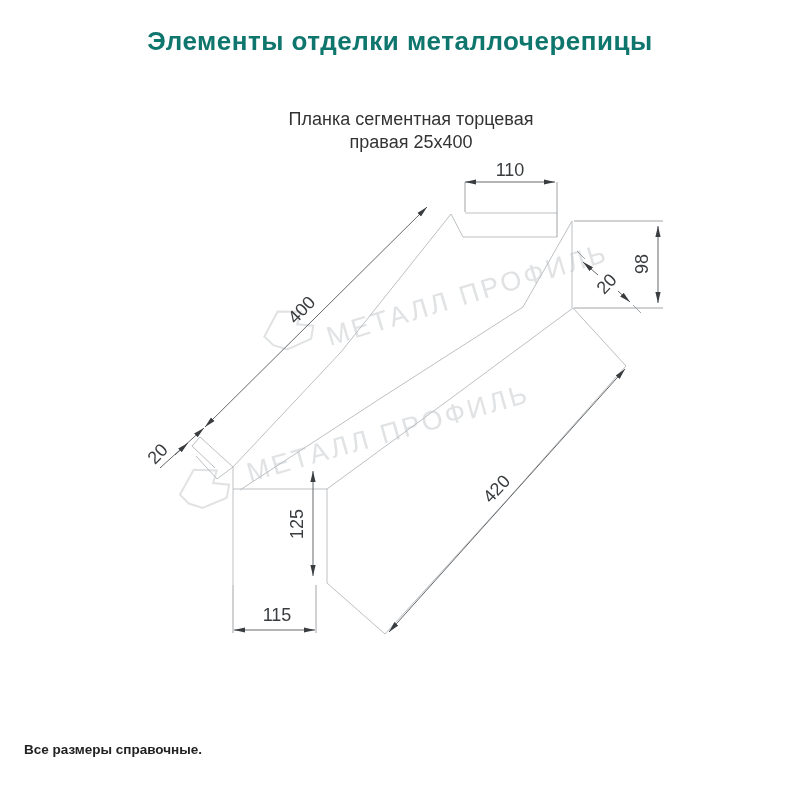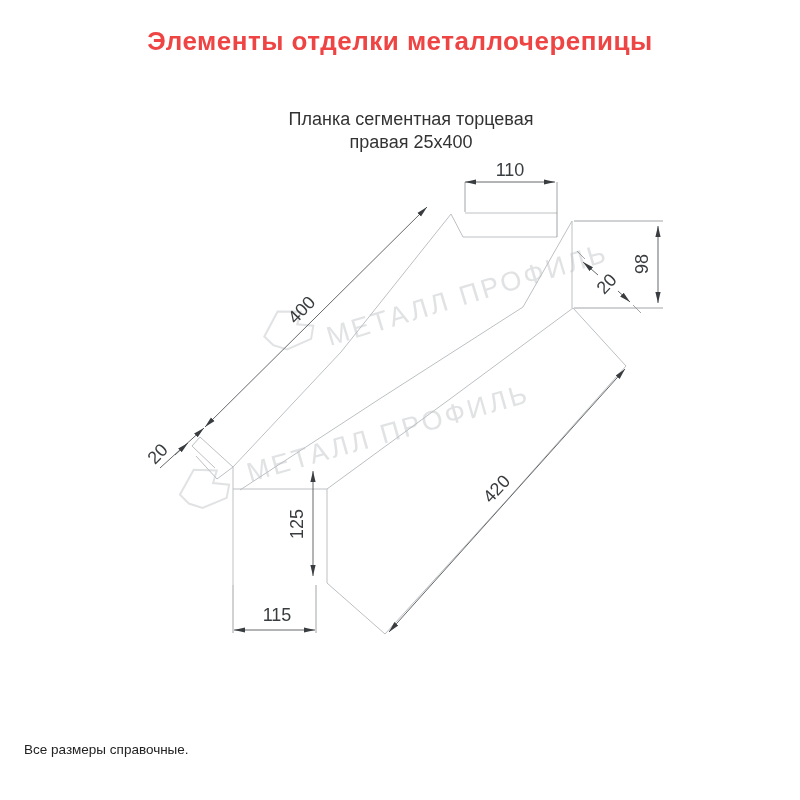--- a/index.html
+++ b/index.html
@@ -2,30 +2,30 @@
 <html><head>
 <meta charset="utf-8">
 <style>
   html,body{margin:0;padding:0;}
   body{
     width:800px;height:800px;background:#ffffff;position:relative;overflow:hidden;
     font-family:"Liberation Sans", sans-serif;
   }
   .page-title{
     position:absolute;top:26px;left:0;width:800px;text-align:center;
-    font-size:26px;font-weight:bold;color:#ef4444;letter-spacing:0.5px;
+    font-size:26px;font-weight:bold;color:#0f766e;letter-spacing:0.5px;
   }
   .subtitle{
     position:absolute;top:108px;left:0;width:800px;text-align:center;
     font-size:18px;color:#333333;line-height:23px;margin-left:11px;
   }
   .drawing-svg{position:absolute;left:0;top:0;}
   .footnotes{
     position:absolute;left:24px;top:740px;
-    font-size:13.5px;color:#222222;line-height:19px;
+    font-size:13.5px;color:#222222;line-height:19px;font-weight:bold;
   }
   .part-line{stroke:#bcc0c3;stroke-width:1;fill:none;}
   .ext-line{stroke:#8a8e91;stroke-width:0.8;fill:none;}
   .dim-line{stroke:#55585b;stroke-width:0.9;fill:none;}
   .dim-text{fill:#3a3d40;font-size:18px;font-family:"Liberation Sans",sans-serif;}
   .wm{fill:#e0e2e4;font-size:27px;letter-spacing:3px;font-family:"Liberation Sans",sans-serif;}
   .wm-logo{fill:none;stroke:#e0e2e4;stroke-width:2;}
 </style>
 </head>
 <body>

